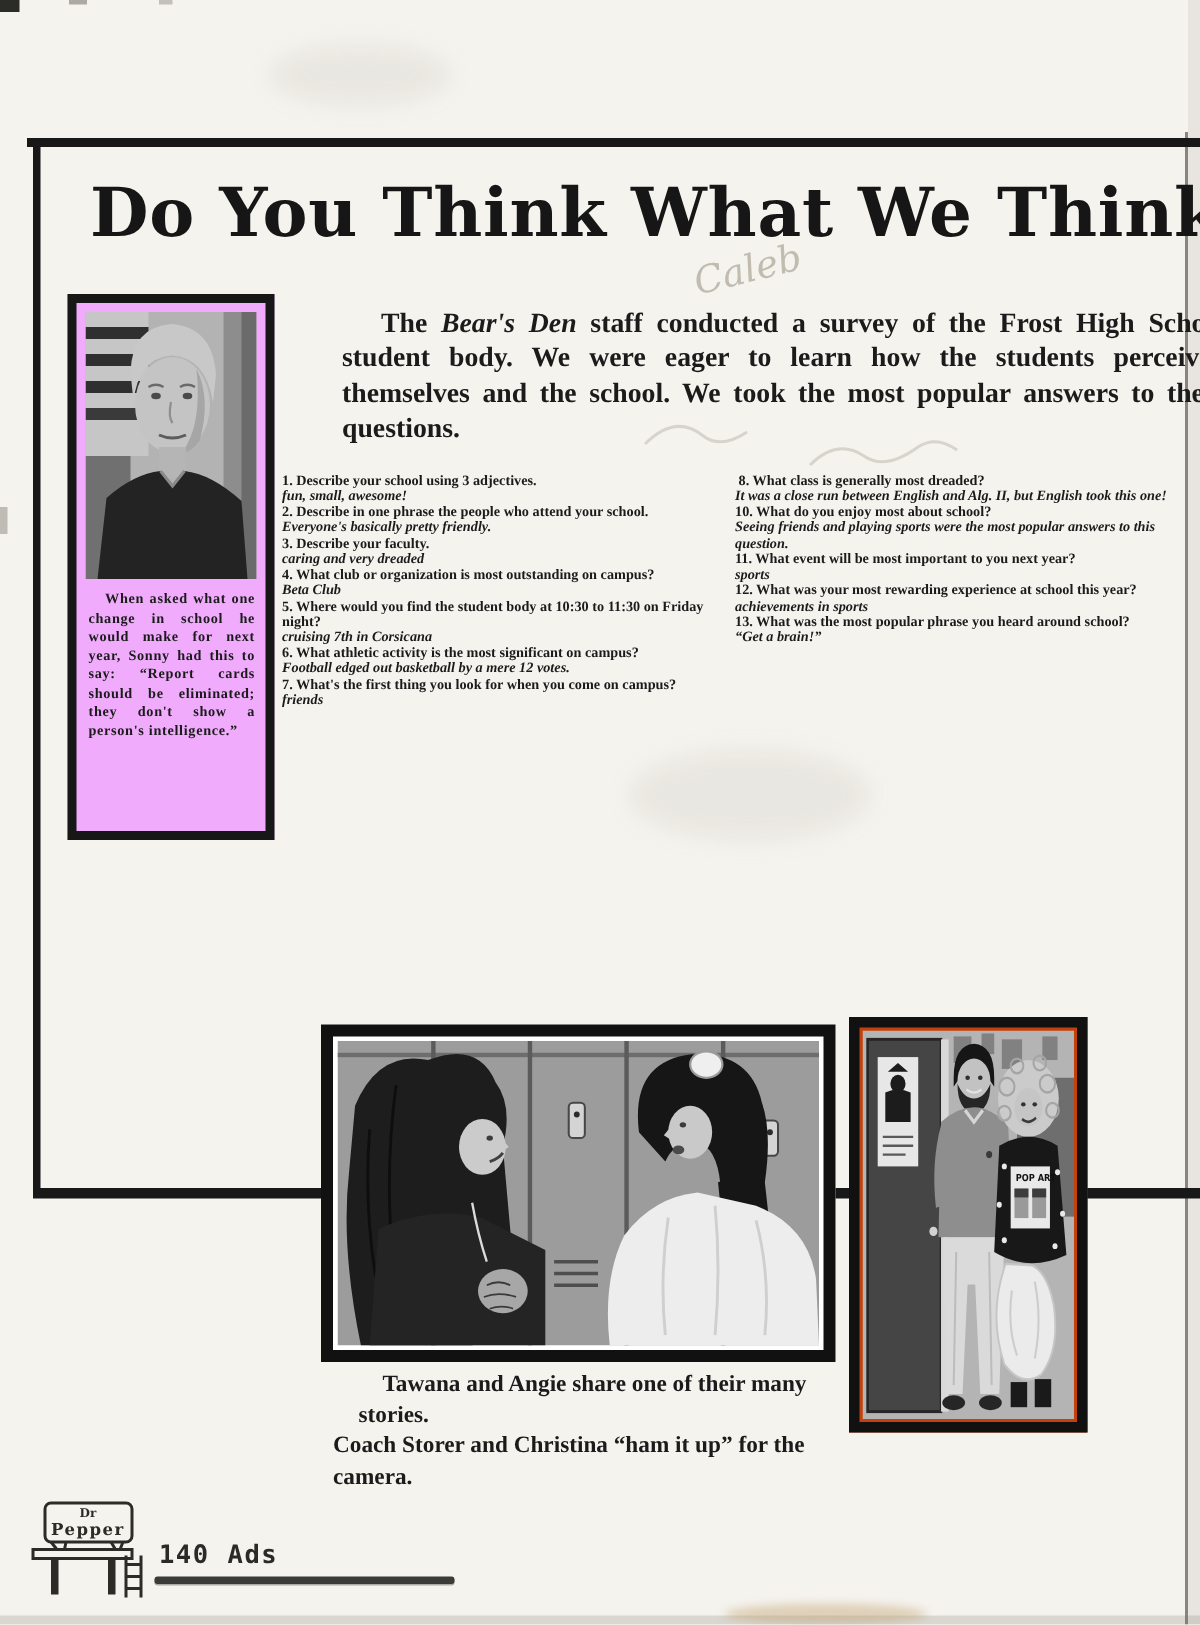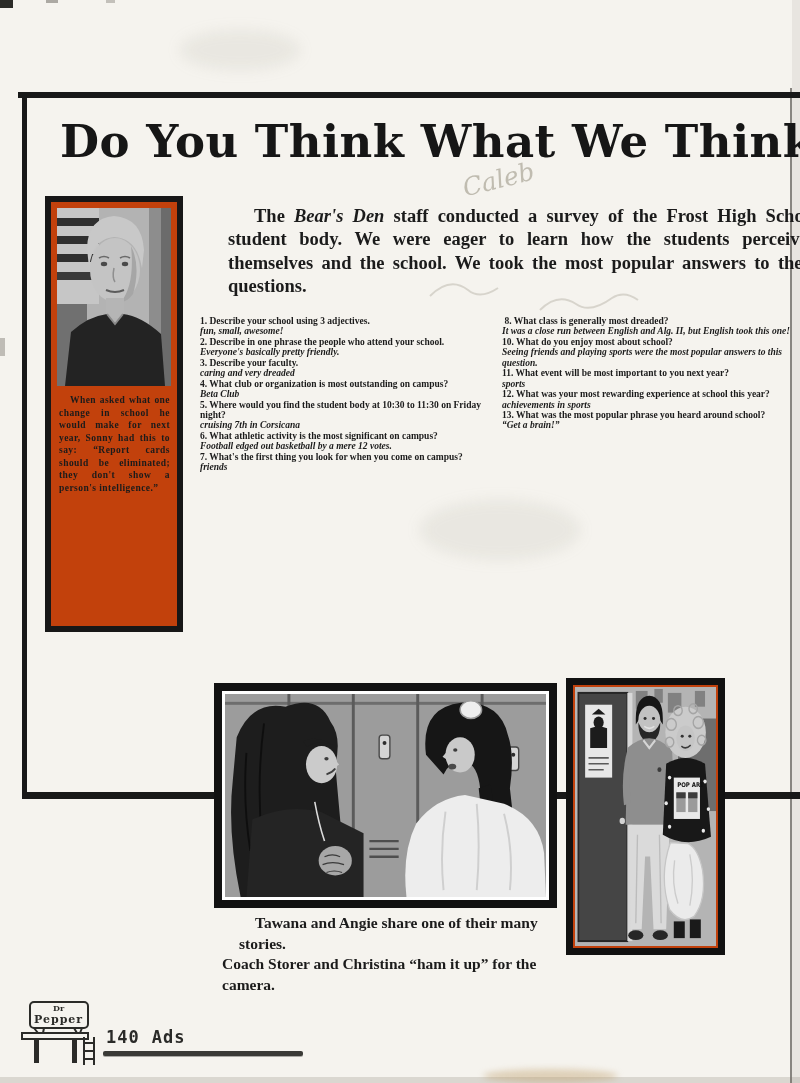--- a/index.html
+++ b/index.html
@@ -32,40 +32,40 @@
   
   .title {
     left:60px; top:115px; width:716px;
     font-family:"DejaVu Serif", serif;
     font-weight:bold; font-size:45px; letter-spacing:.5px;
     white-space:nowrap; color:#161616;
   }
 
   
   .sidebar-box {
-    left:45px; top:196px; width:138px; height:436px;
-    border:6px solid #171717; background:#c2410c;
+    left:45px; top:196px; width:138px; height:364px;
+    border:6px solid #171717; background:#f0abfc;
   }
   .sidebar-photo { display:block; margin:6px auto 4px auto; width:114px; height:178px; }
   .sidebar-caption {
     padding:4px 7px 0 8px;
     font-size:9.5px; font-weight:bold; line-height:1.32;
     letter-spacing:.45px; text-align:justify; text-indent:11px;
   }
 
   
   .intro {
     left:200px; top:205px; width:590px;
     font-size:18.5px; font-weight:bold; line-height:1.27;
     text-align:justify; text-indent:26px;margin-left:28px;
   }
   .intro i { font-weight:bold; }
 
   
-  .survey { left:200px; top:316px; width:592px; display:flex; gap:12px; }
+  .survey { left:188px; top:316px; width:592px; display:flex; gap:12px; }
   .survey .col { width:290px; }
   .qa { margin:0; }
   .q { font-size:9.5px; font-weight:bold; line-height:1.1; white-space:pre-wrap; }
   .a { font-size:9.5px; font-weight:bold; font-style:italic; line-height:1.1; }
 
   
   .photo-frame { background:#111; }
   .photo-center { left:214px; top:683px; width:343px; height:225px; border:8px solid #111; background:#fff; padding:3px; z-index:3; }
   .photo-right  { left:566px; top:678px; width:159px; height:277px; border:7px solid #111; background:#c2410c; padding:2px; z-index:3; }
   .photo-center svg, .photo-right svg { display:block; width:100%; height:100%; }

